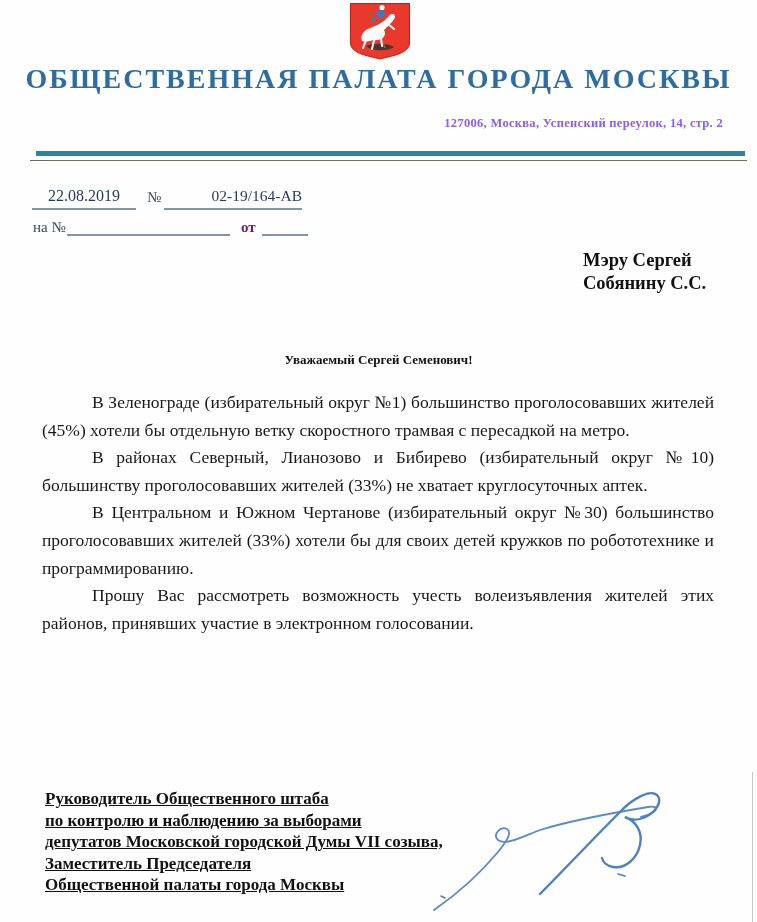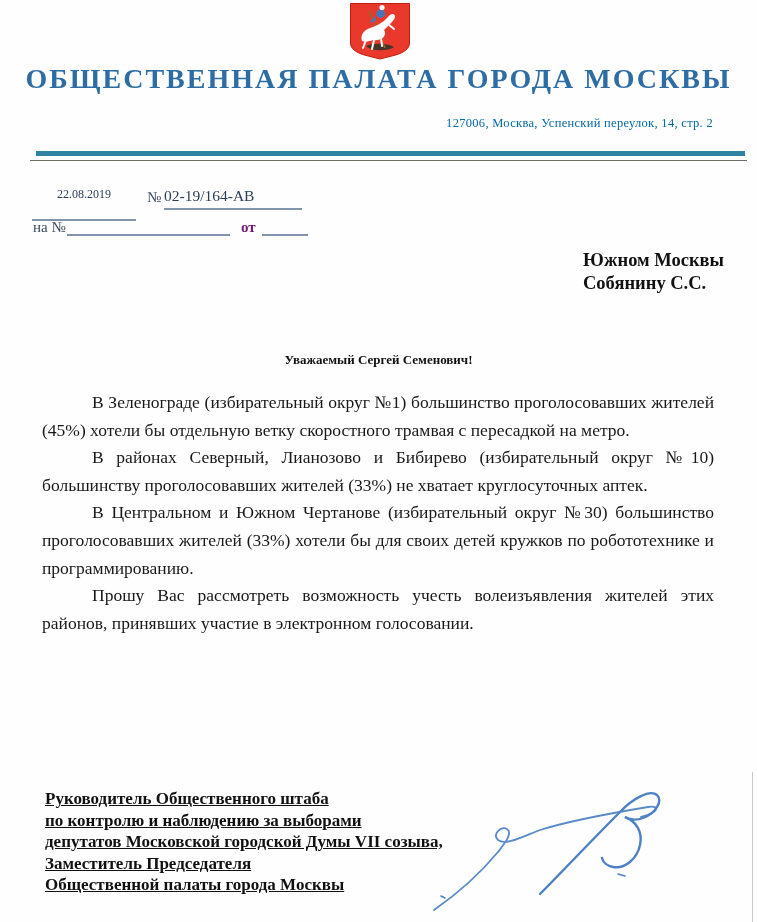--- a/index.html
+++ b/index.html
@@ -7,33 +7,33 @@
     position:relative;width:757px;height:922px;background:#fefefe;
     font-family:"Liberation Serif", serif;color:#1b1b1b;overflow:hidden;margin:0 auto;
   }
   
   .crest{position:absolute;left:348px;top:2px;width:64px;height:58px;}
   .org-title{
     position:absolute;top:63px;left:0;width:100%;margin:0;text-align:center;
     color:#2e6da3;font-size:28px;font-weight:bold;letter-spacing:2px;white-space:nowrap;
   }
   .address{
-    position:absolute;top:116px;right:44px;color:#0369a1;
-    font-size:12.5px;font-weight:normal;letter-spacing:0.3px;
+    position:absolute;top:116px;right:34px;color:#8b5cf6;
+    font-size:12.5px;font-weight:bold;letter-spacing:0.3px;
   }
   .rule-main{position:absolute;top:151px;left:36px;width:709px;height:5px;background:#2e82a2;}
   .rule-thin{position:absolute;top:160px;left:30px;width:717px;height:1px;background:#6e6e64;}
   
   .ref-date{
     position:absolute;left:32px;top:187px;width:104px;text-align:center;
-    font-size:12px;color:#2a3c55;border-bottom:2px solid #8195aa;padding-bottom:17px;
+    font-size:16px;color:#2a3c55;border-bottom:2px solid #8195aa;padding-bottom:3px;
   }
   .ref-no-label{position:absolute;left:147px;top:189px;font-size:15px;color:#3d4a5c;}
   .ref-number{
-    position:absolute;left:164px;top:187px;width:138px;text-align:left;
+    position:absolute;left:164px;top:187px;width:138px;text-align:right;
     font-size:15.5px;color:#2a3c55;border-bottom:2px solid #8195aa;padding-bottom:3px;
   }
   .ref-nal{position:absolute;left:33px;top:219px;font-size:15px;color:#3d4a5c;}
   .ref-blank1{position:absolute;left:67px;top:212px;width:163px;height:22px;border-bottom:2px solid #8195aa;}
   .ref-ot{position:absolute;left:241px;top:219px;font-size:15px;color:#701a75;font-weight:bold;}
   .ref-blank2{position:absolute;left:262px;top:212px;width:46px;height:22px;border-bottom:2px solid #8195aa;}
   
   .addressee{position:absolute;left:583px;top:249px;font-size:18.5px;font-weight:bold;line-height:23px;color:#111;}
   
   .salutation{
@@ -77,21 +77,21 @@
 
   <div class="ref-date">22.08.2019</div>
   <div class="ref-no-label">№</div>
   <div class="ref-number">02-19/164-АВ</div>
   <div class="ref-nal">на №</div>
   <div class="ref-blank1"></div>
   <div class="ref-ot">от</div>
   <div class="ref-blank2"></div>
 
   <div class="addressee">
-    <div>Южном Москвы</div>
+    <div>Мэру Сергей</div>
     <div>Собянину С.С.</div>
   </div>
 
   <div class="salutation">Уважаемый Сергей Семенович!</div>
 
   <div class="body-text">
     <p>В Зеленограде (избирательный округ №1) большинство проголосовавших жителей (45%) хотели бы отдельную ветку скоростного трамвая с пересадкой на метро.</p>
     <p>В районах Северный, Лианозово и Бибирево (избирательный округ №10) большинству проголосовавших жителей (33%) не хватает круглосуточных аптек.</p>
     <p>В Центральном и Южном Чертанове (избирательный округ №30) большинство проголосовавших жителей (33%) хотели бы для своих детей кружков по робототехнике и программированию.</p>
     <p>Прошу Вас рассмотреть возможность учесть волеизъявления жителей этих районов, принявших участие в электронном голосовании.</p>

